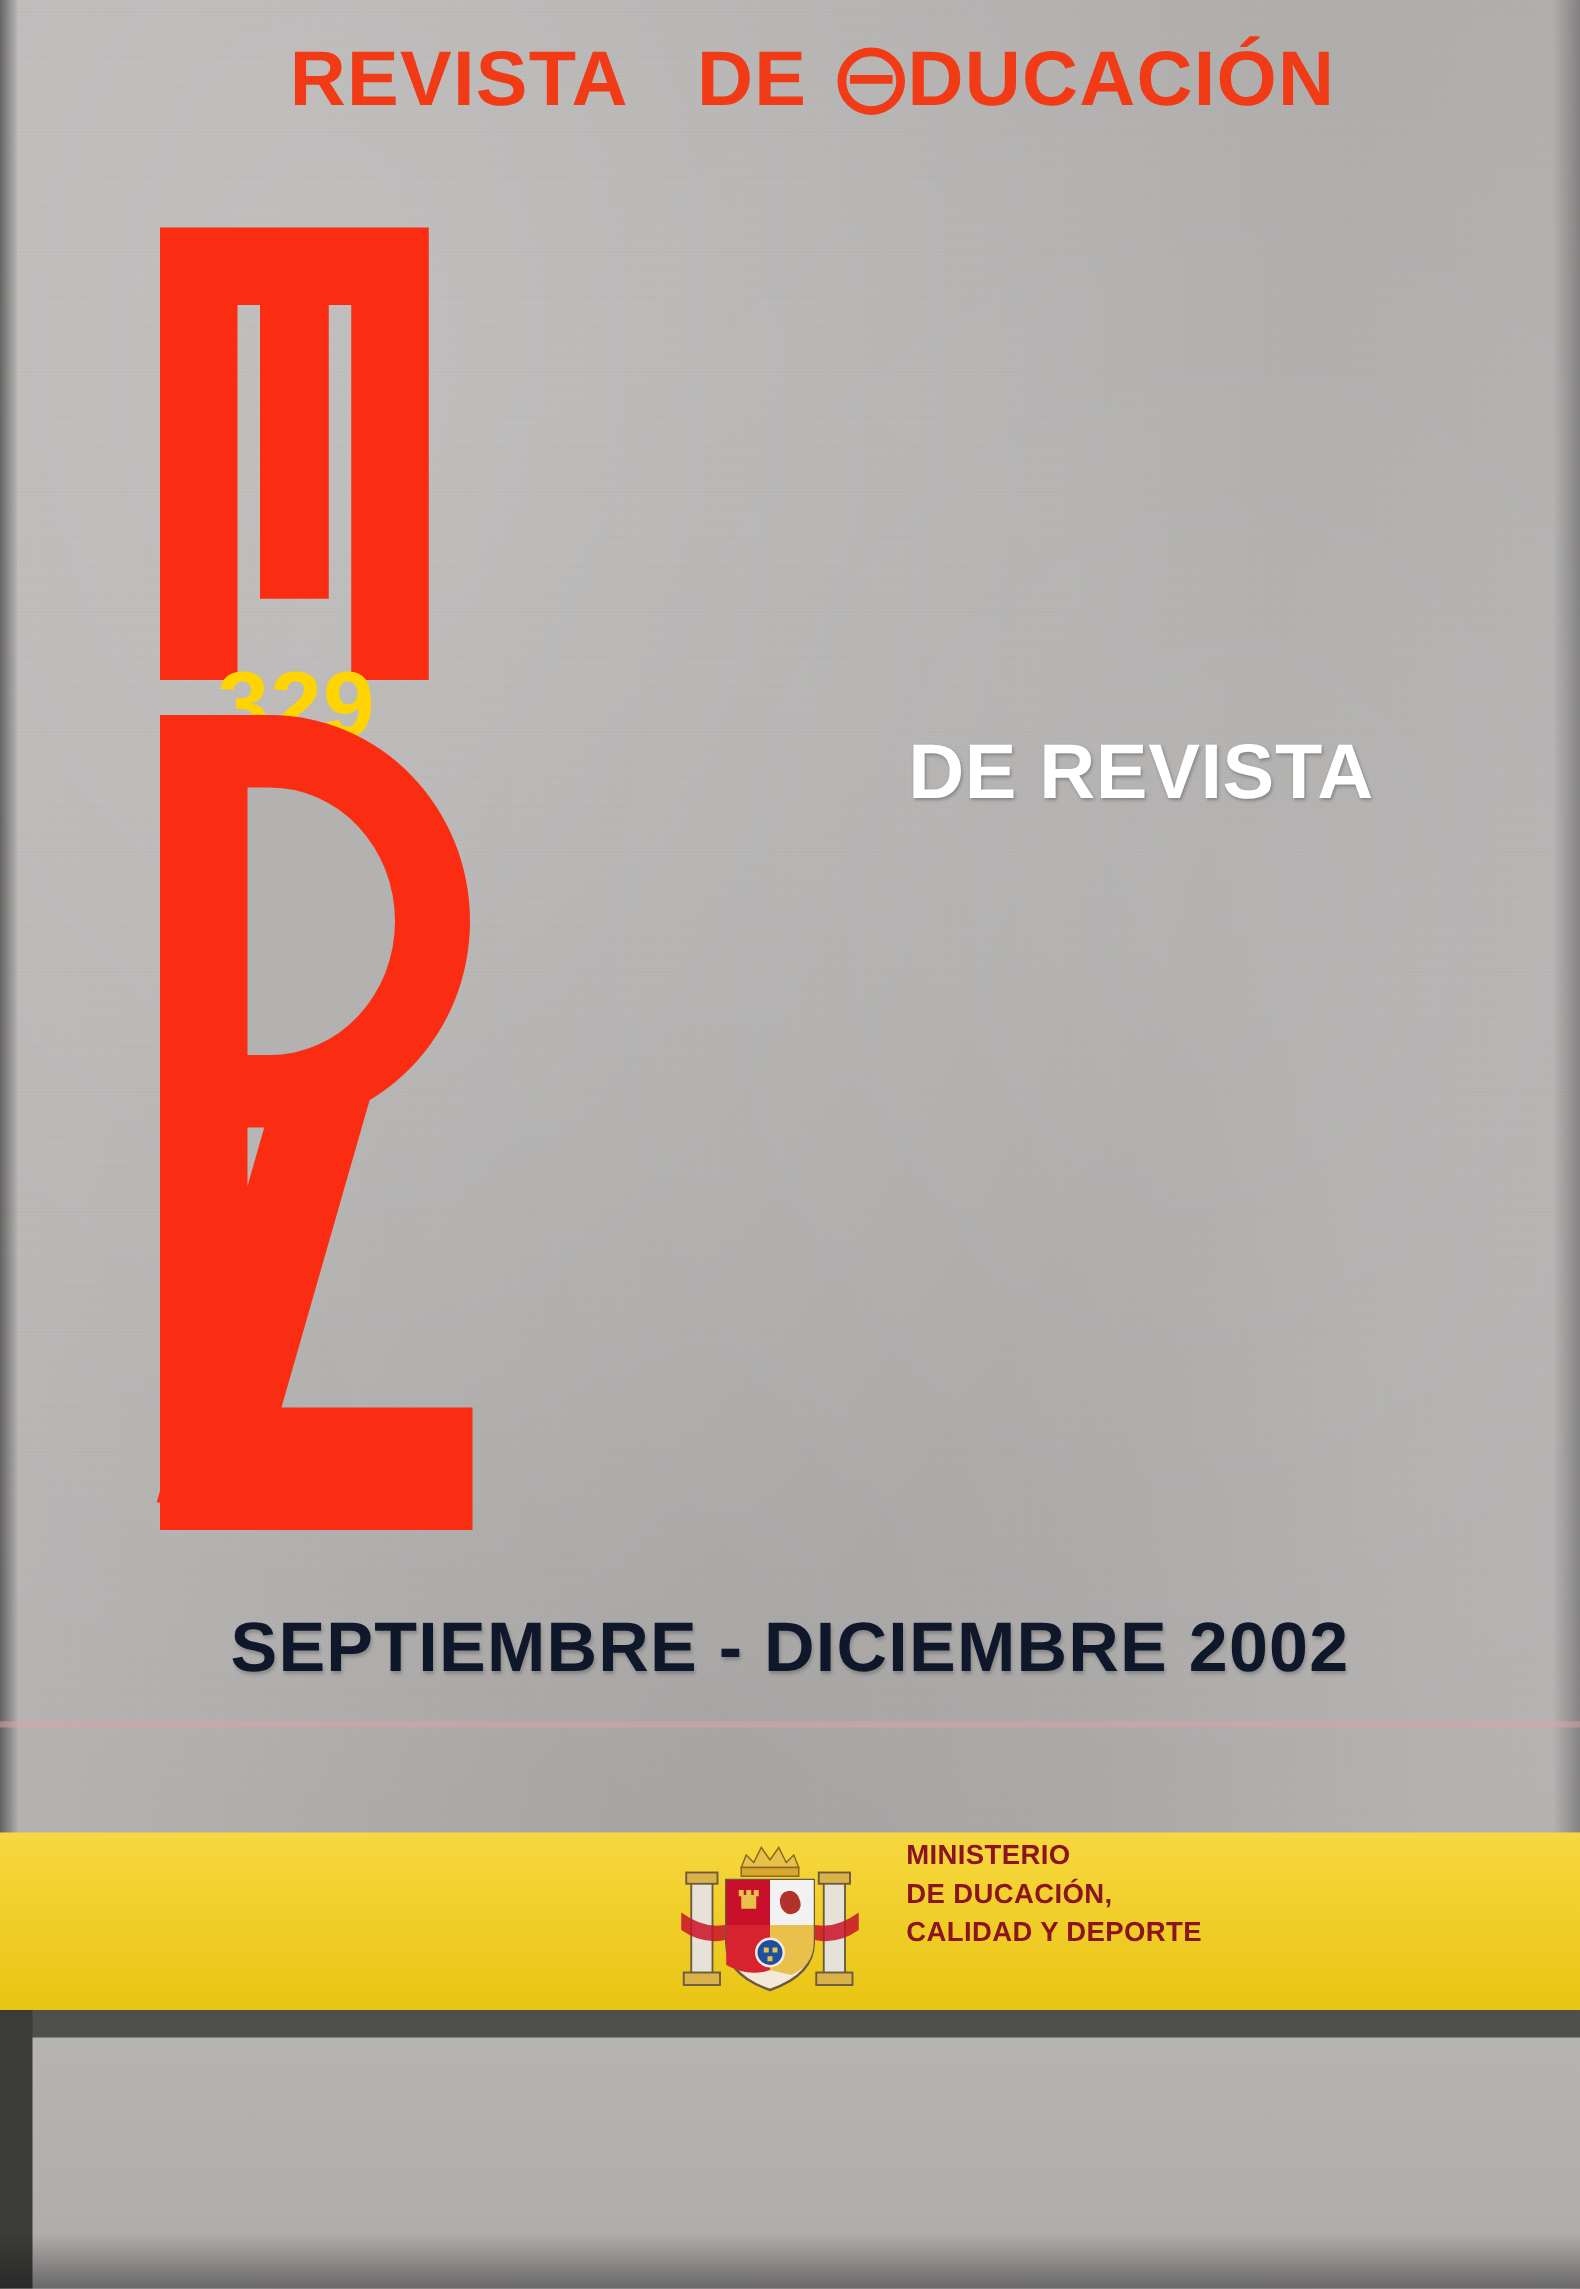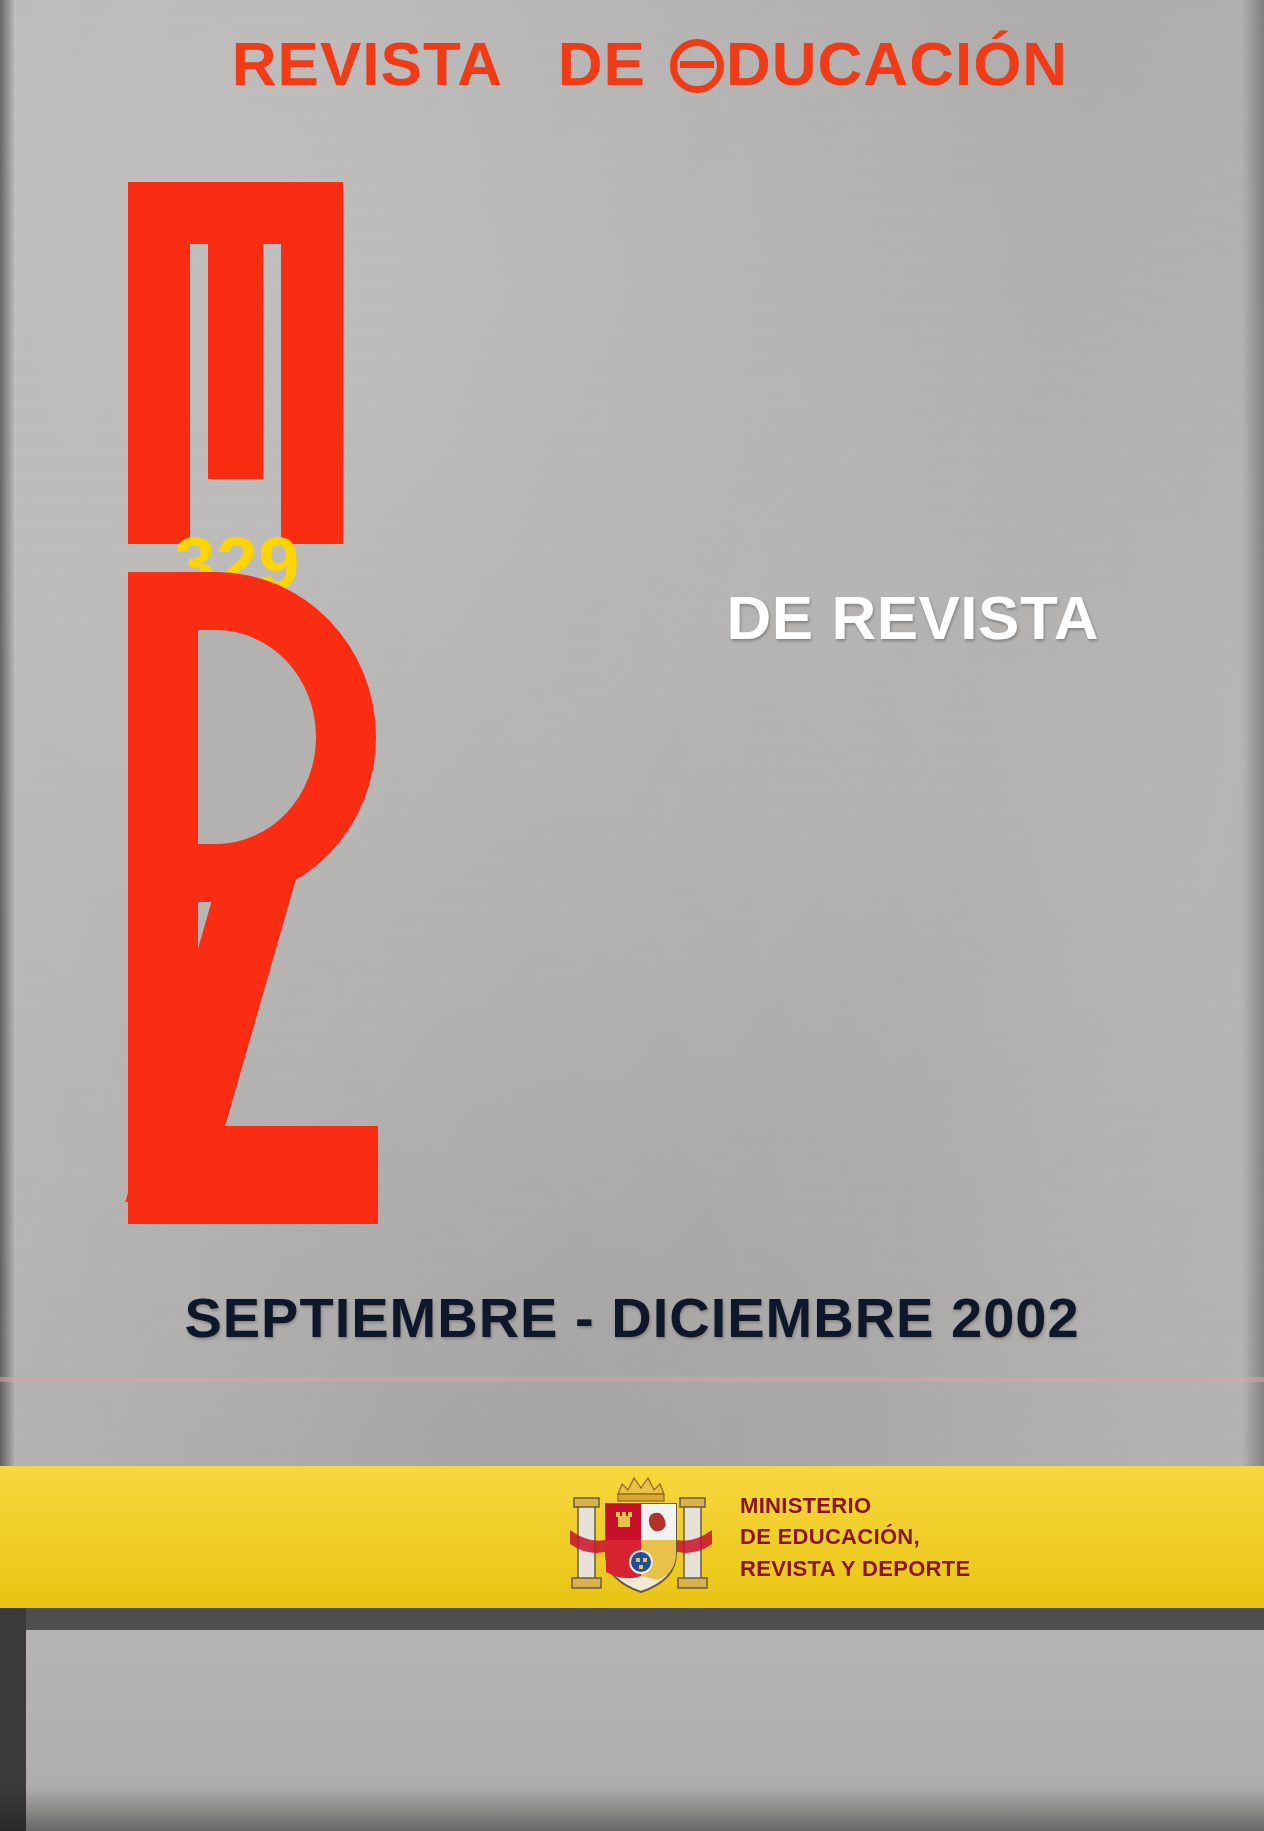--- a/index.html
+++ b/index.html
@@ -239,25 +239,25 @@
     height: 142px;
     background: #f5cf14;
   }
   .ministry-band .band-shade {
     position: absolute;
     inset: 0;
     background: linear-gradient(180deg, rgba(255,255,255,0.18), rgba(0,0,0,0.05));
   }
   .ministry-content {
     position: absolute;
-    left: 566px;
+    left: 541px;
     top: 1468px;
     display: flex;
-    align-items: center;
-    gap: 24px;
+    align-items: flex-start;
+    gap: 34px;
   }
   .ministry-text {
     color: #8c1420;
     font-size: 22px;
     font-weight: bold;
     line-height: 1.42;
     letter-spacing: 0.3px;
   }
 
   
@@ -390,22 +390,22 @@
             <line x1="92" y1="74" x2="92" y2="94"></line>
           </g>
 
           <circle cx="75" cy="94" r="11" fill="#1d4fa0" stroke="#f2e9d8" stroke-width="2"></circle>
           <path d="M70 90 l4 0 l0 4 l-4 0 z M77 90 l4 0 l0 4 l-4 0 z M73 97 l4 0 l0 4 l-4 0 z" fill="#e8c04a"></path>
         </g>
       </svg>
     </div>
     <div class="ministry-text">
       <div>MINISTERIO</div>
-      <div>DE EDUCACIÓN,</div>
-      <div>REVISTA Y DEPORTE</div>
+      <div>DE DUCACIÓN,</div>
+      <div>CALIDAD Y DEPORTE</div>
     </div>
   </div>
 
   <div class="bottom-area"></div>
   <div class="dark-stripe"></div>
   <div class="bottom-left-dark"></div>
   <div class="bottom-shadow"></div>
 </div>
 
 </body></html>

